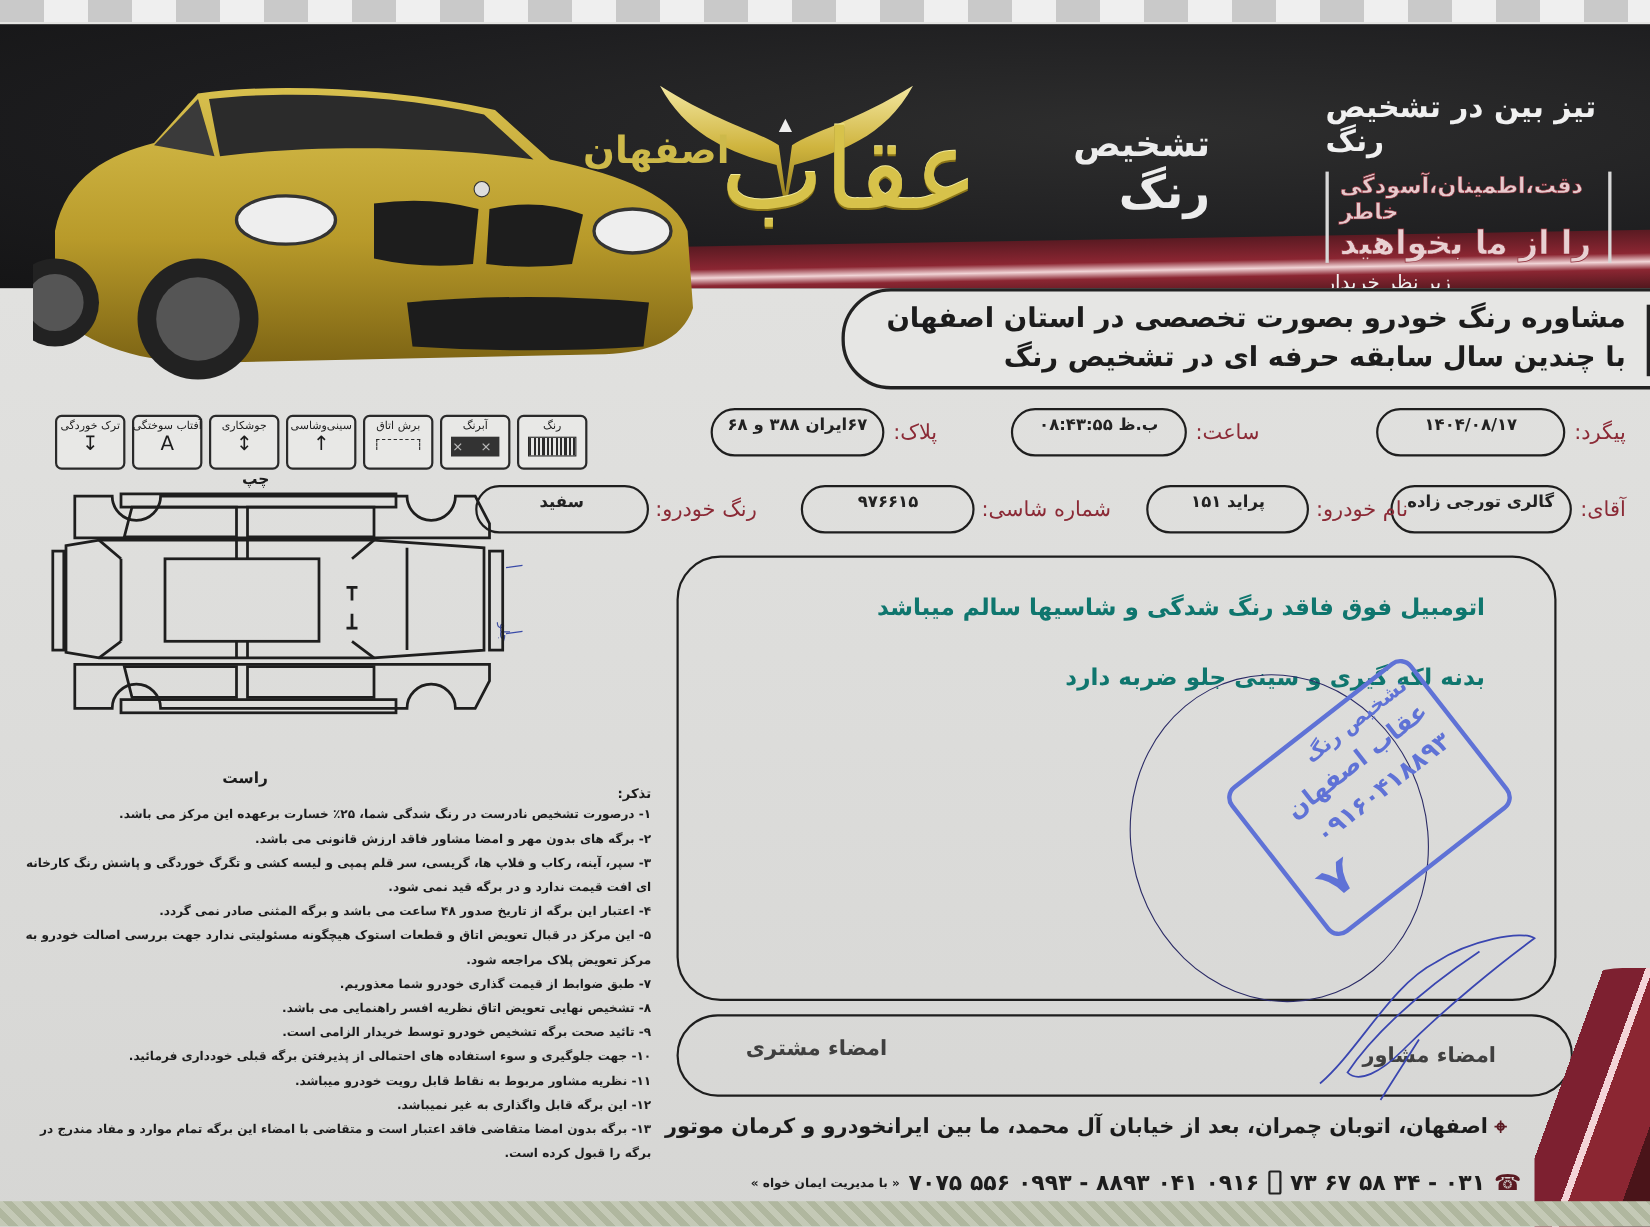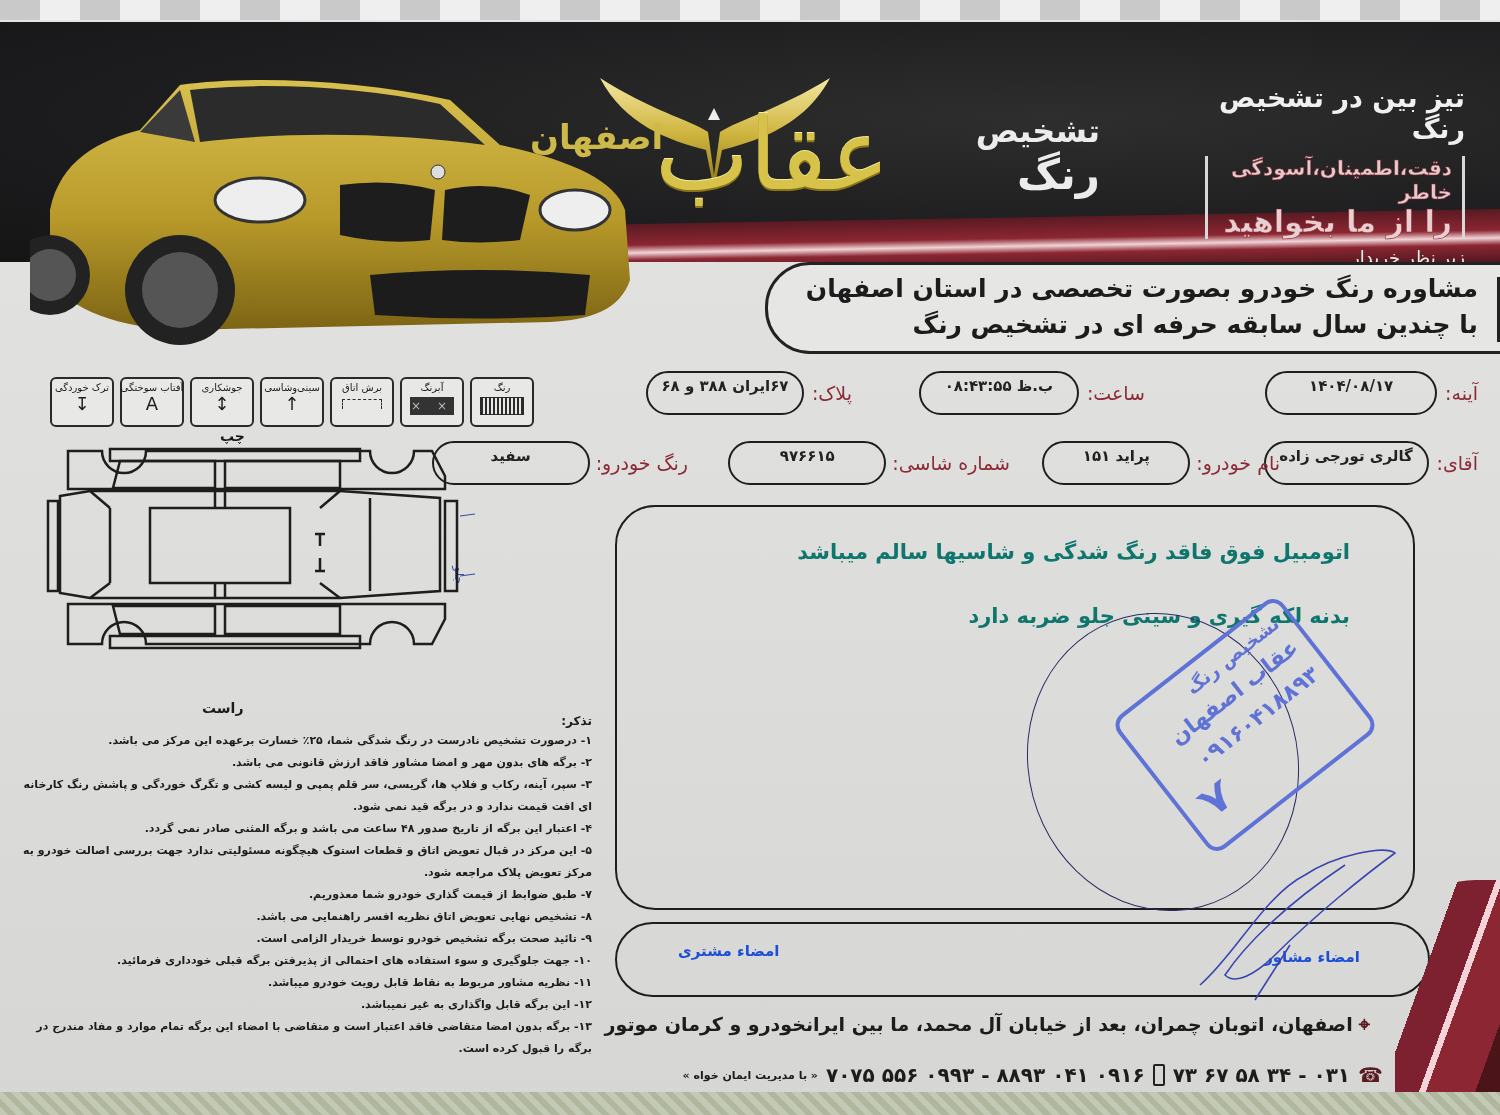--- a/index.html
+++ b/index.html
@@ -40,21 +40,21 @@
   }
   .logo-city {
     position: absolute; left: 530px; top: 95px; font-size: 34px; font-weight: bold;
     color: #cdb94a; direction: rtl;
   }
   .logo-prefix {
     position: absolute; right: 400px; top: 90px; font-size: 38px; font-weight: bold;
     color: #ececec; direction: rtl; text-align: right; line-height: 1.2;
   }
   .slogan {
-    position: absolute; right: 35px; top: 60px; width: 260px; text-align: right; direction: rtl; color: #f0f0f0;
+    position: absolute; right: 35px; top: 60px; width: 260px; text-align: left; direction: rtl; color: #f0f0f0;
   }
   .slogan .s1 { font-size: 27px; font-weight: bold; }
   .slogan .s-box {
     margin-top: 12px; border-left: 3px solid #d8d8d8; border-right: 3px solid #d8d8d8;
     padding: 0 10px;
   }
   .slogan .s2 { font-size: 20px; font-weight: bold; color: #e6c9cc; -webkit-text-stroke: 0.5px #8b2632; }
   .slogan .s3 { font-size: 30px; font-weight: bold; color: #e8d0d2; letter-spacing: 3px; -webkit-text-stroke: 0.6px #8b2632; }
   .slogan .s4 { font-size: 18px; margin-top: 8px; }
 
@@ -106,21 +106,21 @@
   .stamp .bird { position: absolute; left: 14px; bottom: 16px; font-size: 46px; color: #5f72d6; }
   .pen-circle {
     position: absolute; left: 1028px; top: 612px; width: 270px; height: 300px;
     border: 1.5px solid #2b2b66; border-radius: 50%; transform: rotate(-15deg);
   }
 
   .sign-box {
     position: absolute; left: 615px; top: 922px; width: 815px; height: 75px;
     border: 2.5px solid #1e1e1e; border-radius: 38px;
   }
-  .sign-lbl { position: absolute; font-size: 15px; font-weight: bold; color: #1d4ed8; direction: rtl; }
+  .sign-lbl { position: absolute; font-size: 19px; font-weight: bold; color: #404040; direction: rtl; }
 
   .notes { position: absolute; left: 22px; top: 712px; width: 570px; direction: rtl; text-align: right; }
   .notes .head { font-size: 12px; font-weight: bold; color: #1c1c1c; line-height: 18px; }
   .notes .item { font-size: 11px; font-weight: bold; color: #1c1c1c; line-height: 22px; }
 
   .addr { position: absolute; right: 130px; top: 1012px; direction: rtl; font-size: 19px; font-weight: bold; color: #1c1c1c; display: flex; align-items: center; gap: 6px; }
   .contacts { position: absolute; left: 618px; top: 1063px; width: 765px; direction: rtl; display: flex; align-items: center; gap: 8px; font-size: 20px; font-weight: bold; color: #1c1c1c; white-space: nowrap; }
   .contacts .mgr { font-size: 11px; font-weight: bold; }
 
   .corner-stripe {
@@ -190,21 +190,21 @@
   <circle cx="408" cy="112" r="7" fill="#ddd" stroke="#333"></circle>
 </svg>
 
 <div class="consult-box">
   <div class="bar"></div>
   <p>مشاوره رنگ خودرو بصورت تخصصی در استان اصفهان</p>
   <p>با چندین سال سابقه حرفه ای در تشخیص رنگ</p>
 </div>
 
 <div class="field-row" style="right:22px; top:371px;">
-  <span class="lbl" style="margin-left:8px;">آینه:</span>
+  <span class="lbl" style="margin-left:8px;">پیگرد:</span>
   <div class="pill" style="width:172px;">۱۴۰۴/۰۸/۱۷</div>
 </div>
 <div class="field-row" style="right:355px; top:371px;">
   <span class="lbl" style="margin-left:8px;">ساعت:</span>
   <div class="pill" style="width:160px;">ب.ظ ۰۸:۴۳:۵۵</div>
 </div>
 <div class="field-row" style="right:648px; top:371px;">
   <span class="lbl" style="margin-left:8px;">پلاک:</span>
   <div class="pill" style="width:158px;">۶۷ایران ۳۸۸ و ۶۸</div>
 </div>

